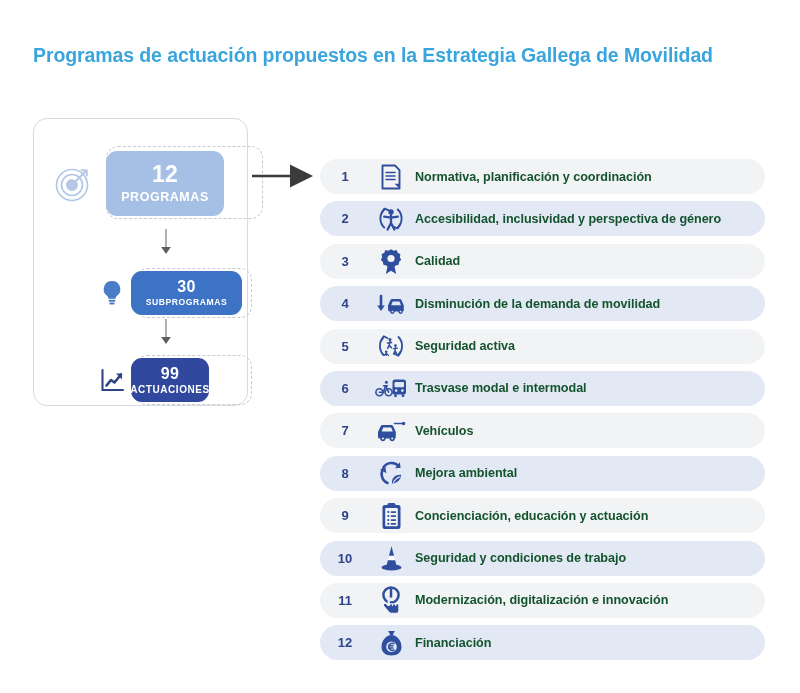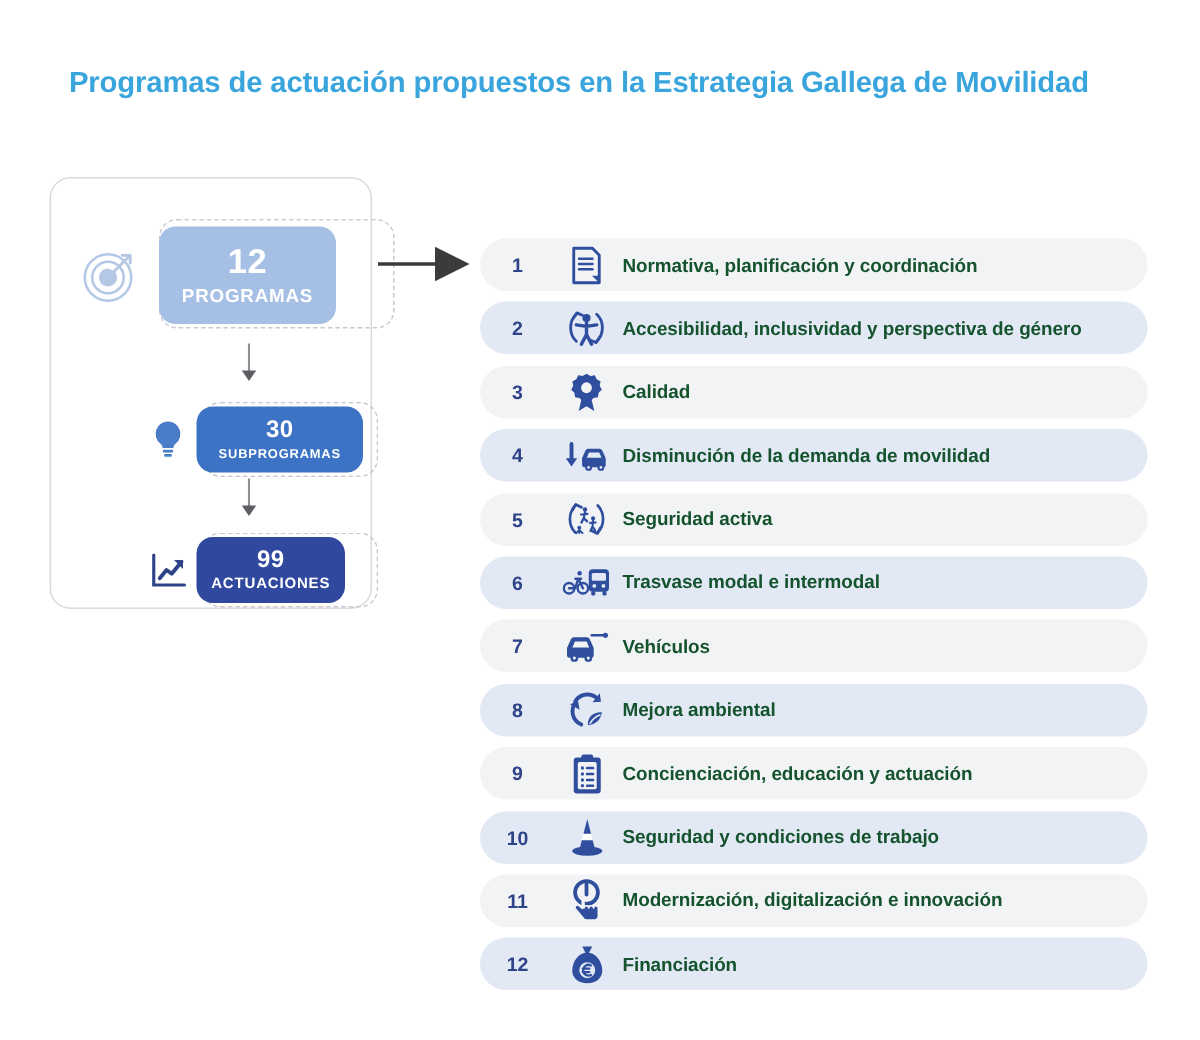--- a/index.html
+++ b/index.html
@@ -11,21 +11,21 @@
     width: 800px;
     height: 693px;
     position: relative;
     font-family: "Liberation Sans", sans-serif;
     overflow: hidden;
   }
 
   
   .page-title {
     position: absolute;
-    left: 46px;
+    left: 33px;
     top: 44px;
     font-size: 19.5px;
     font-weight: bold;
     color: #3aa5dd;
     letter-spacing: -0.1px;
     white-space: nowrap;
   }
 
   
   .left-panel {
@@ -93,21 +93,21 @@
     background: #3d73c4;
   }
   .blk-sub .stat-num { font-size: 16px; margin-bottom: 3px; }
   .blk-sub .stat-label { font-size: 8.6px; }
 
   
   .blk-act .stat-dashed {
     left: 38px; top: 6px; width: 117px; height: 50px;
   }
   .blk-act .stat-box {
-    width: 99px; height: 44px;
+    width: 78px; height: 44px;
     background: #30489e;
   }
   .blk-act .stat-num { font-size: 16px; margin-bottom: 3px; }
   .blk-act .stat-label { font-size: 10px; }
 
   .stat-icon {
     flex: 0 0 auto;
     display: flex;
     align-items: center;
     justify-content: center;

